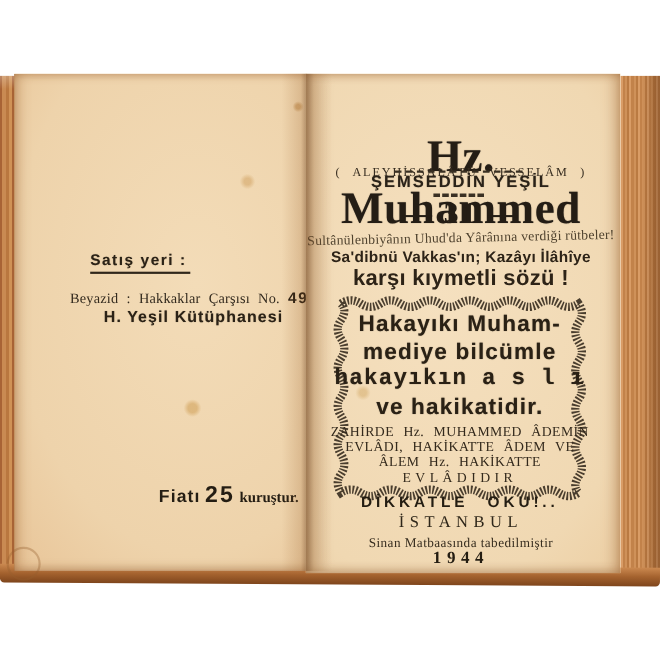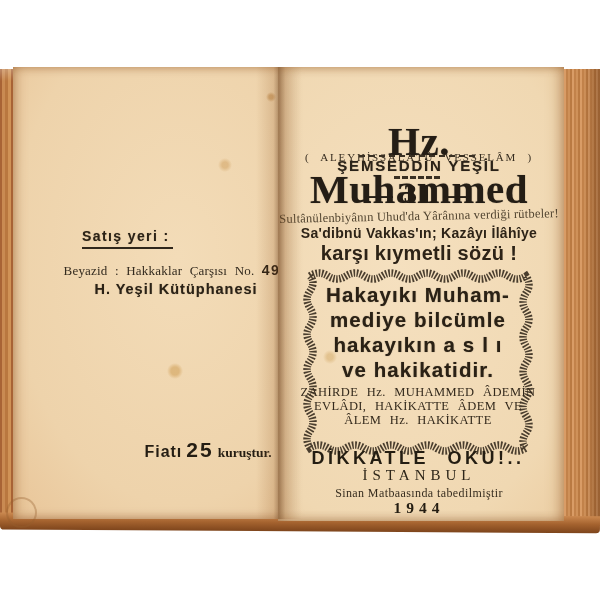--- a/index.html
+++ b/index.html
@@ -105,24 +105,24 @@
   .rp-h1{top:142px;font-size:12.5px;color:#50432f;transform:rotate(-1.2deg);letter-spacing:.2px;white-space:nowrap;}
   .rp-h2{top:158px;font-family:"Liberation Sans",sans-serif;font-weight:bold;font-size:14px;color:#2d2317;letter-spacing:.3px;}
   .rp-h3{top:175px;font-family:"Liberation Sans",sans-serif;font-weight:bold;font-size:20px;color:#2d2317;letter-spacing:.3px;}
 
   .quote-box{position:absolute;left:18px;top:196px;width:244px;height:198px;}
   .quote-box svg{position:absolute;left:0;top:0;}
   .qb-c{position:absolute;left:0;width:244px;text-align:center;}
   .qb-big{font-family:"Liberation Sans",sans-serif;font-weight:bold;font-size:20.5px;
     letter-spacing:1.1px;color:#2a2115;white-space:pre;line-height:25px;
     text-shadow:0 0 1px rgba(42,33,21,.5);}
-  .qb-b1{top:19px;}.qb-b2{top:44px;}.qb-b3{top:69px;}.qb-b4{top:94px;}
+  .qb-b1{top:19px;}.qb-b2{top:44px;}.qb-b3{top:69px;font-family:Liberation Mono, monospace;}.qb-b4{top:94px;}
   .qb-small{font-size:12.5px;color:#33291c;word-spacing:5px;letter-spacing:.4px;line-height:14px;white-space:nowrap;}
   .qb-s1{top:122px;}.qb-s2{top:136px;}.qb-s3{top:150px;}.qb-s4{top:164px;letter-spacing:4px;}
-  .qb-warning{top:185px;font-family:"Liberation Sans",sans-serif;font-weight:bold;font-size:18px;
+  .qb-warning{top:185px;font-family:"Liberation Sans",sans-serif;font-weight:bold;font-size:14px;
     letter-spacing:3.5px;word-spacing:10px;color:#241d12;white-space:nowrap;}
 
   .rp-city{top:400px;font-size:15px;letter-spacing:5px;color:#2e2619;}
   .rp-press{top:419px;font-size:12px;letter-spacing:.4px;color:#372d1f;}
   .rp-year{top:432px;font-weight:bold;font-size:15.5px;letter-spacing:5px;color:#241d12;}
 </style>
 </head>
 <body>
 
 <div class="book">
@@ -169,20 +169,21 @@
              q-6,-9 0,-17 q6,-9 0,-18 q-6,-9 0,-17 q6,-9 0,-18 q-6,-9 0,-17
              q6,-9 0,-18 q-6,-9 0,-17 q6,-9 0,-18 q-6,-9 0,-17 q6,-9 0,-15 Z" fill="none" stroke="#372c1f" stroke-width="7.5" stroke-dasharray="1.6 1.5" opacity="0.9"></path>
       </svg>
       <div class="qb-c qb-big qb-b1">Hakayıkı Muham-</div>
       <div class="qb-c qb-big qb-b2">mediye bilcümle</div>
       <div class="qb-c qb-big qb-b3">hakayıkın a s l ı</div>
       <div class="qb-c qb-big qb-b4">ve hakikatidir.</div>
       <div class="qb-c qb-small qb-s1">ZAHİRDE Hz. MUHAMMED ÂDEMİN</div>
       <div class="qb-c qb-small qb-s2">EVLÂDI, HAKİKATTE ÂDEM VE</div>
       <div class="qb-c qb-small qb-s3">ÂLEM Hz. HAKİKATTE</div>
+      <div class="qb-c qb-small qb-s4">EVLÂDIDIR</div>
       <div class="qb-c qb-warning">DİKKATLE OKU!..</div>
     </div>
 
     <div class="rp-c rp-city">İSTANBUL</div>
     <div class="rp-c rp-press">Sinan Matbaasında tabedilmiştir</div>
     <div class="rp-c rp-year">1944</div>
   </div>
 
   <div class="gutter-shadow"></div>
 </div>

